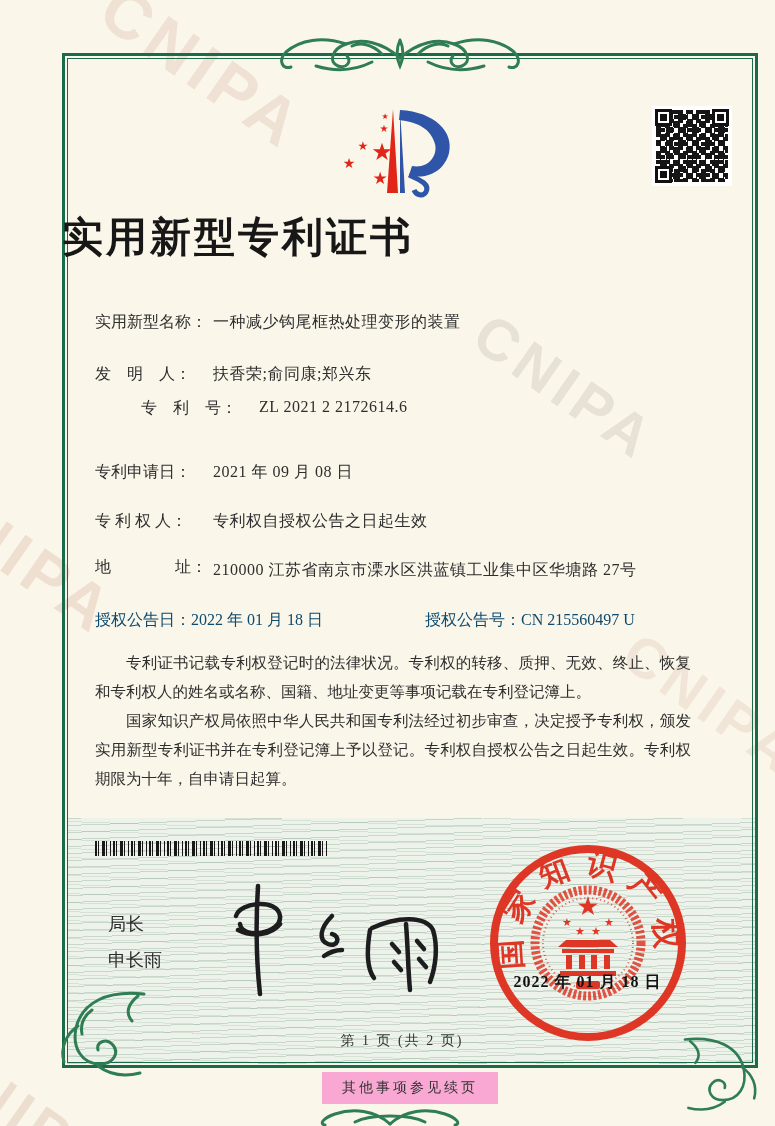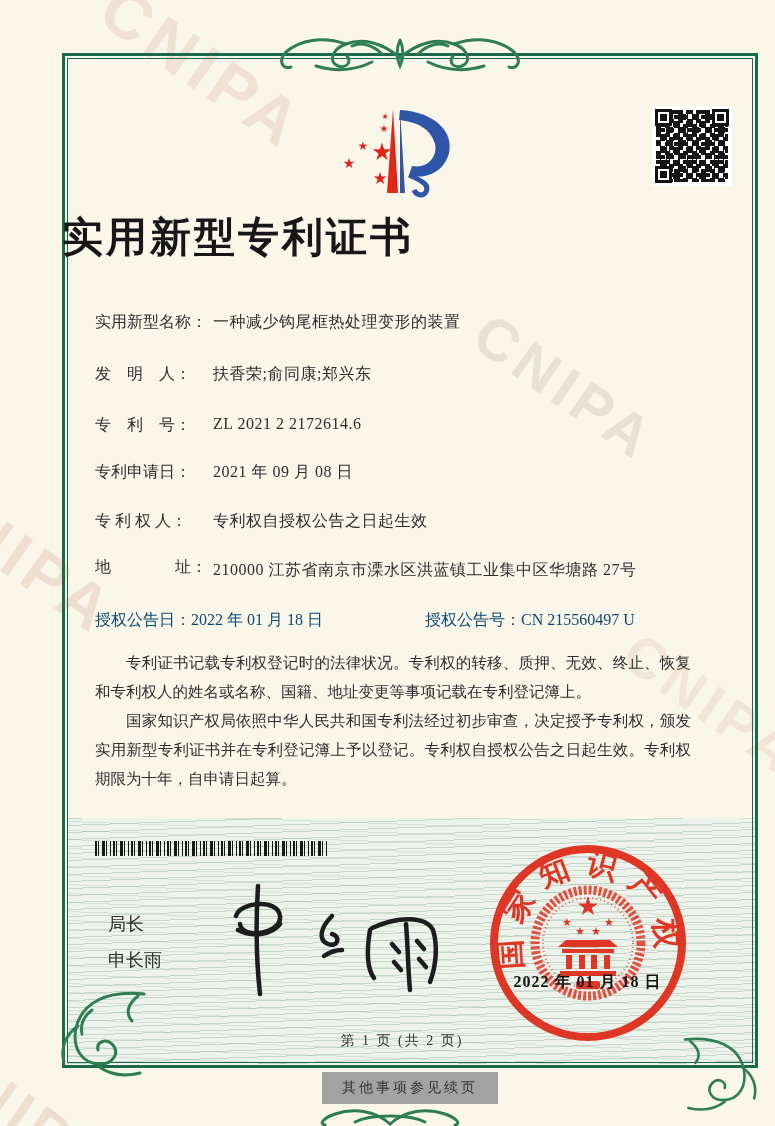--- a/index.html
+++ b/index.html
@@ -56,21 +56,21 @@
   .director-name{position:absolute;left:108px;top:948px;z-index:4;font-size:18px;color:#2c2c2c;
       font-family:"Liberation Sans","DejaVu Sans",sans-serif;}
   .signature{position:absolute;left:220px;top:868px;z-index:5;}
   .signature path{fill:none;stroke:#1d1d1f;stroke-width:4.5;stroke-linecap:round;}
   .seal{position:absolute;left:488px;top:843px;z-index:5;opacity:.93;}
   .seal-date{position:absolute;left:505px;top:972px;width:165px;z-index:6;text-align:center;
       font-size:16px;font-weight:700;color:#111;letter-spacing:1px;white-space:nowrap;}
   .page-indicator{position:absolute;left:62px;top:1032px;width:680px;z-index:4;text-align:center;
       font-size:14px;letter-spacing:2px;color:#333;}
   .footer-note-wrap{position:absolute;left:62px;top:1072px;width:696px;z-index:4;text-align:center;}
-  .footer-note{display:inline-block;background:#a3a3a3;padding:7px 20px;font-size:14px;
+  .footer-note{display:inline-block;background:#f9a8d4;padding:7px 20px;font-size:14px;
       letter-spacing:3px;color:#333;}
 </style>
 </head>
 <body>
 
 <div id="page">
 
   <div class="watermark" style="left:130px;top:-30px;font-size:66px;color:rgba(205,165,145,.25);">CNIPA</div>
   <div class="watermark" style="left:500px;top:300px;font-size:58px;color:rgba(185,180,160,.30);">CNIPA</div>
   <div class="watermark" style="left:-55px;top:460px;font-size:64px;color:rgba(205,165,145,.28);">CNIPA</div>
@@ -141,21 +141,21 @@
   </div>
 
   <div class="title">实用新型专利证书</div>
 
   <div class="field-row" style="top:312px;">
     <span class="flabel">实用新型名称：</span><span class="fvalue">一种减少钩尾框热处理变形的装置</span>
   </div>
   <div class="field-row" style="top:364px;">
     <span class="flabel">发　明　人：</span><span class="fvalue">扶香荣;俞同康;郑兴东</span>
   </div>
-  <div class="field-row" style="top:415px;">
+  <div class="field-row" style="top:398px;margin-left:46px;">
     <span class="flabel">专　利　号：</span><span class="fvalue">ZL 2021 2 2172614.6</span>
   </div>
   <div class="field-row" style="top:462px;">
     <span class="flabel">专利申请日：</span><span class="fvalue">2021 年 09 月 08 日</span>
   </div>
   <div class="field-row" style="top:511px;">
     <span class="flabel">专 利 权 人：</span><span class="fvalue">专利权自授权公告之日起生效</span>
   </div>
   <div class="field-row" style="top:557px;">
     <span class="flabel">地　　　　址：</span><span class="fvalue wrap">210000 江苏省南京市溧水区洪蓝镇工业集中区华塘路 27号</span>

